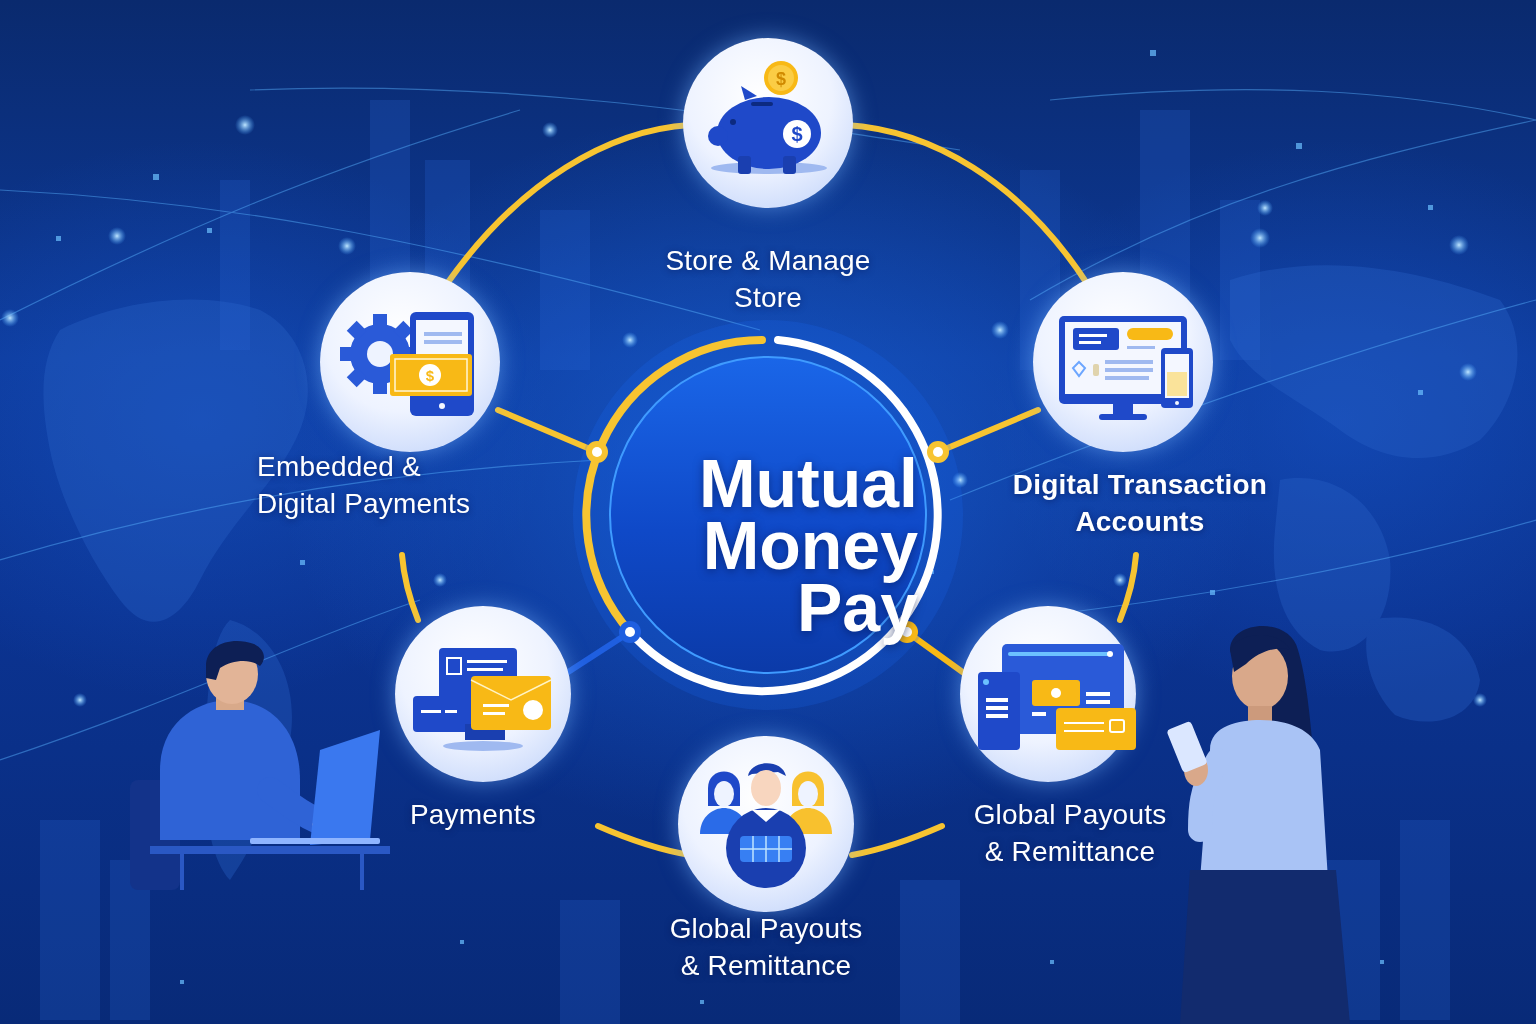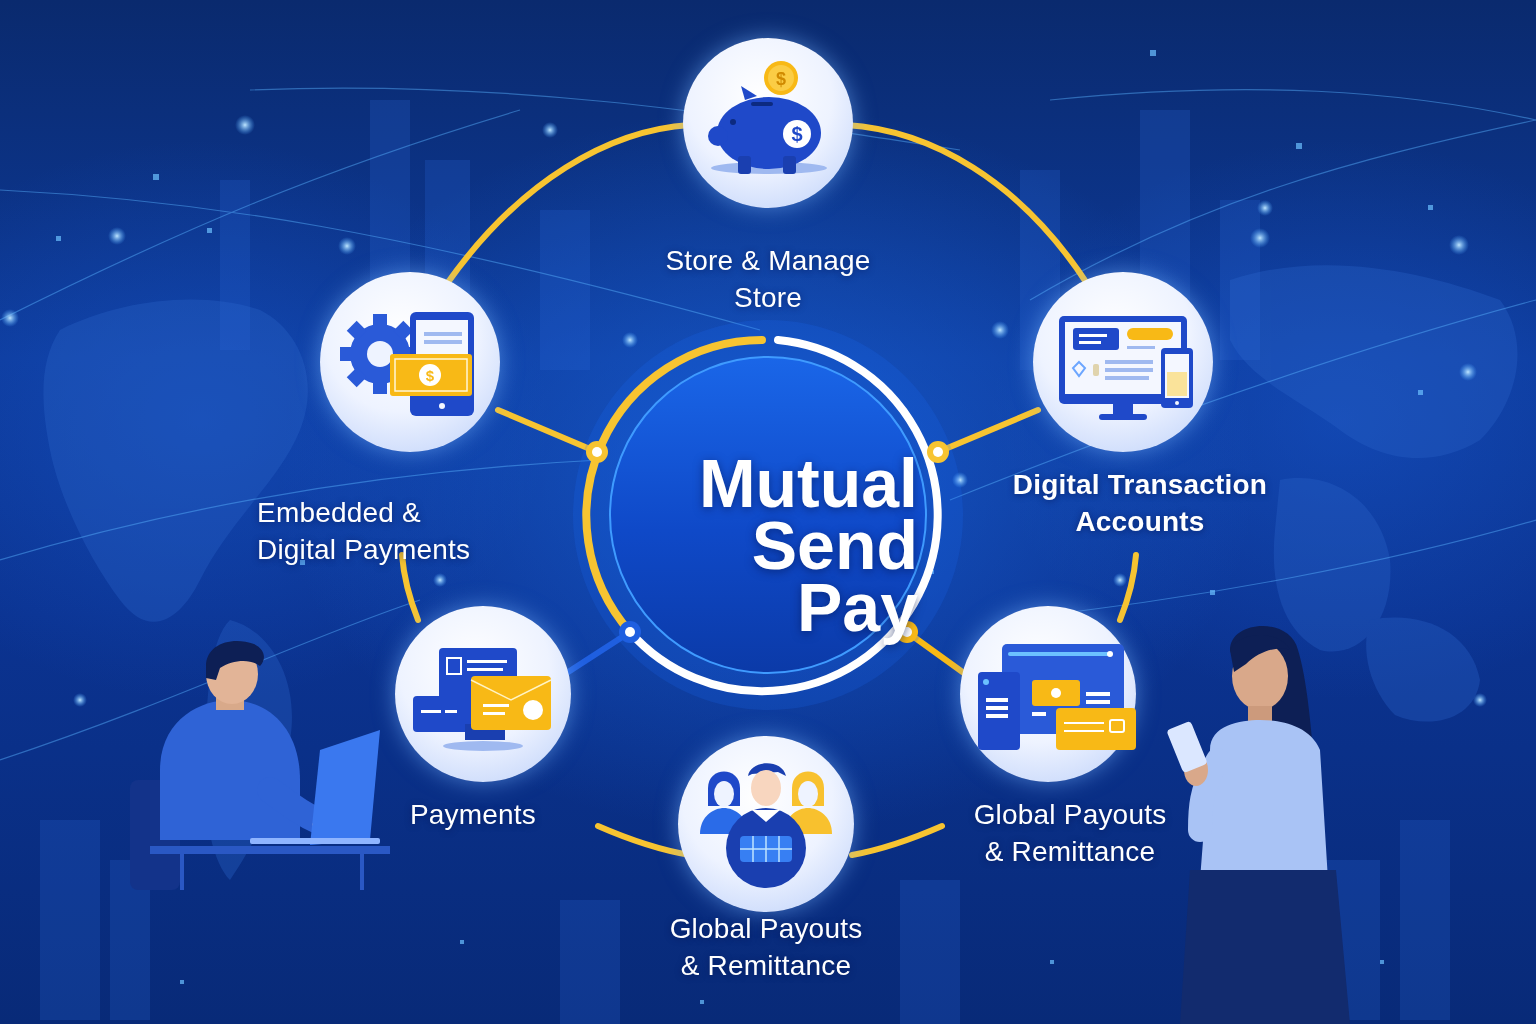--- a/index.html
+++ b/index.html
@@ -147,21 +147,21 @@
       <circle cx="938" cy="452" r="5" fill="#fff"></circle>
     <circle cx="630" cy="632" r="11" fill="#1f5fe0"></circle>
       <circle cx="630" cy="632" r="5" fill="#fff"></circle>
     <circle cx="907" cy="632" r="11" fill="#f8b916"></circle>
       <circle cx="907" cy="632" r="5" fill="#fff"></circle>
   </g>
 </svg>
 
 <div class="center-title">
   <div>Mutual</div>
-  <div>Send Pay</div>
+  <div>Money Pay</div>
 </div>
 
 <div class="node" style="left:683px; top:38px; width:170px; height:170px;">
   <svg width="170" height="170">
     <ellipse cx="86" cy="130" rx="58" ry="6" fill="#9fb9f0"></ellipse>
     <ellipse cx="86" cy="95" rx="52" ry="36" fill="#1f49c9"></ellipse>
     <circle cx="35" cy="98" r="10" fill="#1f49c9"></circle>
     <path d="M62 62 L58 48 L74 58Z" fill="#1f49c9"></path>
     <rect x="55" y="118" width="13" height="18" rx="3" fill="#1a3fb0"></rect>
     <rect x="100" y="118" width="13" height="18" rx="3" fill="#1a3fb0"></rect>
@@ -199,21 +199,21 @@
     <rect x="96" y="48" width="52" height="76" fill="#f4f7ff"></rect>
     <rect x="104" y="60" width="38" height="4" fill="#9fb9f0"></rect>
     <rect x="104" y="68" width="38" height="4" fill="#9fb9f0"></rect>
     <circle cx="122" cy="134" r="3" fill="#f4f7ff"></circle>
     <rect x="70" y="82" width="82" height="42" rx="3" fill="#f8b916"></rect>
     <rect x="75" y="87" width="72" height="32" fill="none" stroke="#fff6d6" stroke-width="1.5"></rect>
     <circle cx="110" cy="103" r="11" fill="#fff"></circle>
     <text x="110" y="109" text-anchor="middle" font-family="Liberation Sans, sans-serif" font-weight="bold" font-size="15" fill="#f8b916">$</text>
   </svg>
 </div>
-<div class="label left" style="left:257px; top:494px;">
+<div class="label left" style="left:257px; top:448px;">
   <div>Embedded &amp;</div>
   <div>Digital Payments</div>
 </div>
 
 <div class="node" style="left:1033px; top:272px; width:180px; height:180px;">
   <svg width="180" height="180">
     <rect x="26" y="44" width="128" height="88" rx="5" fill="#1f49c9"></rect>
     <rect x="32" y="50" width="116" height="72" fill="#f4f7ff"></rect>
     <rect x="40" y="56" width="46" height="22" rx="3" fill="#1f49c9"></rect>
     <rect x="46" y="62" width="28" height="3" fill="#fff"></rect>

